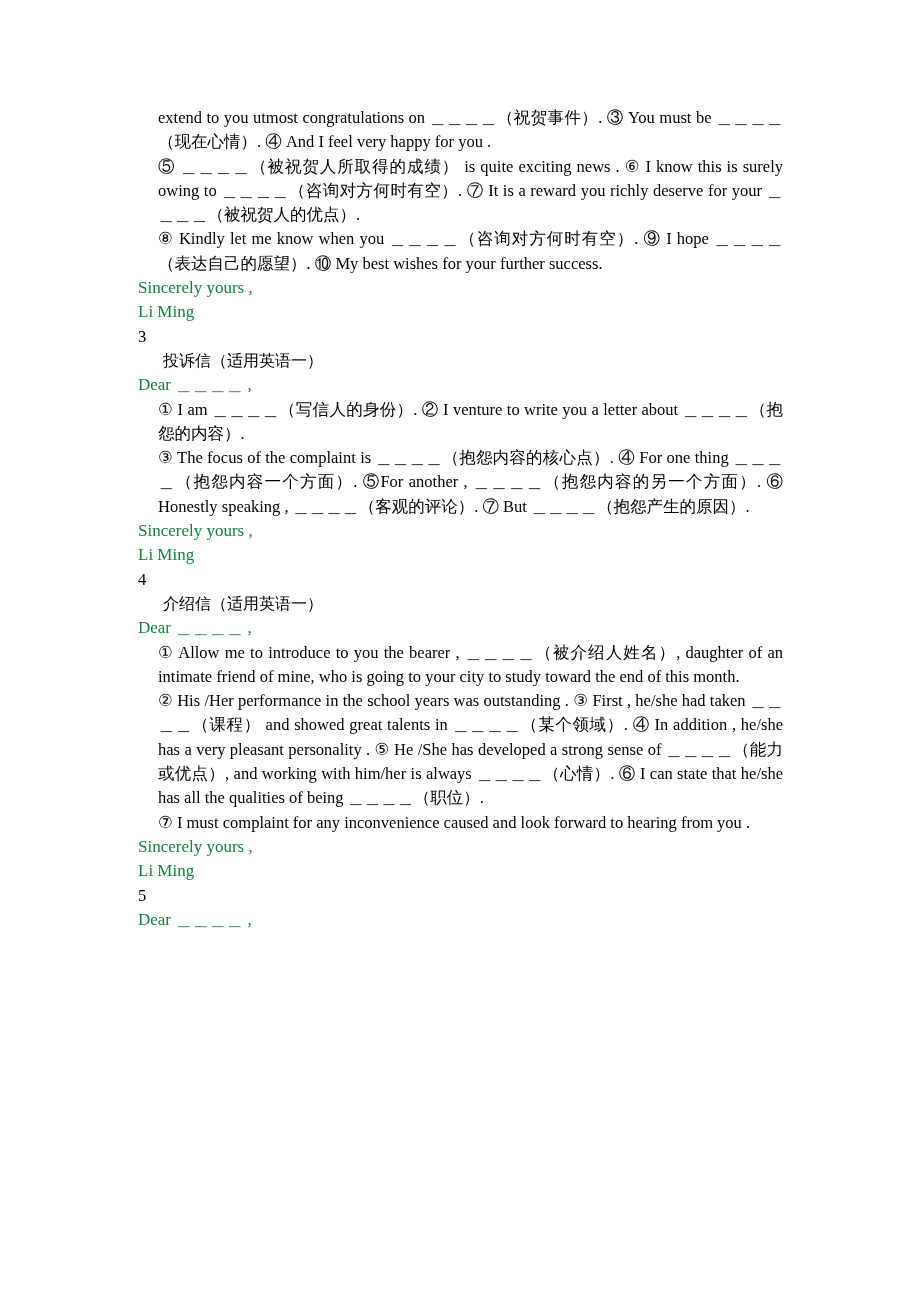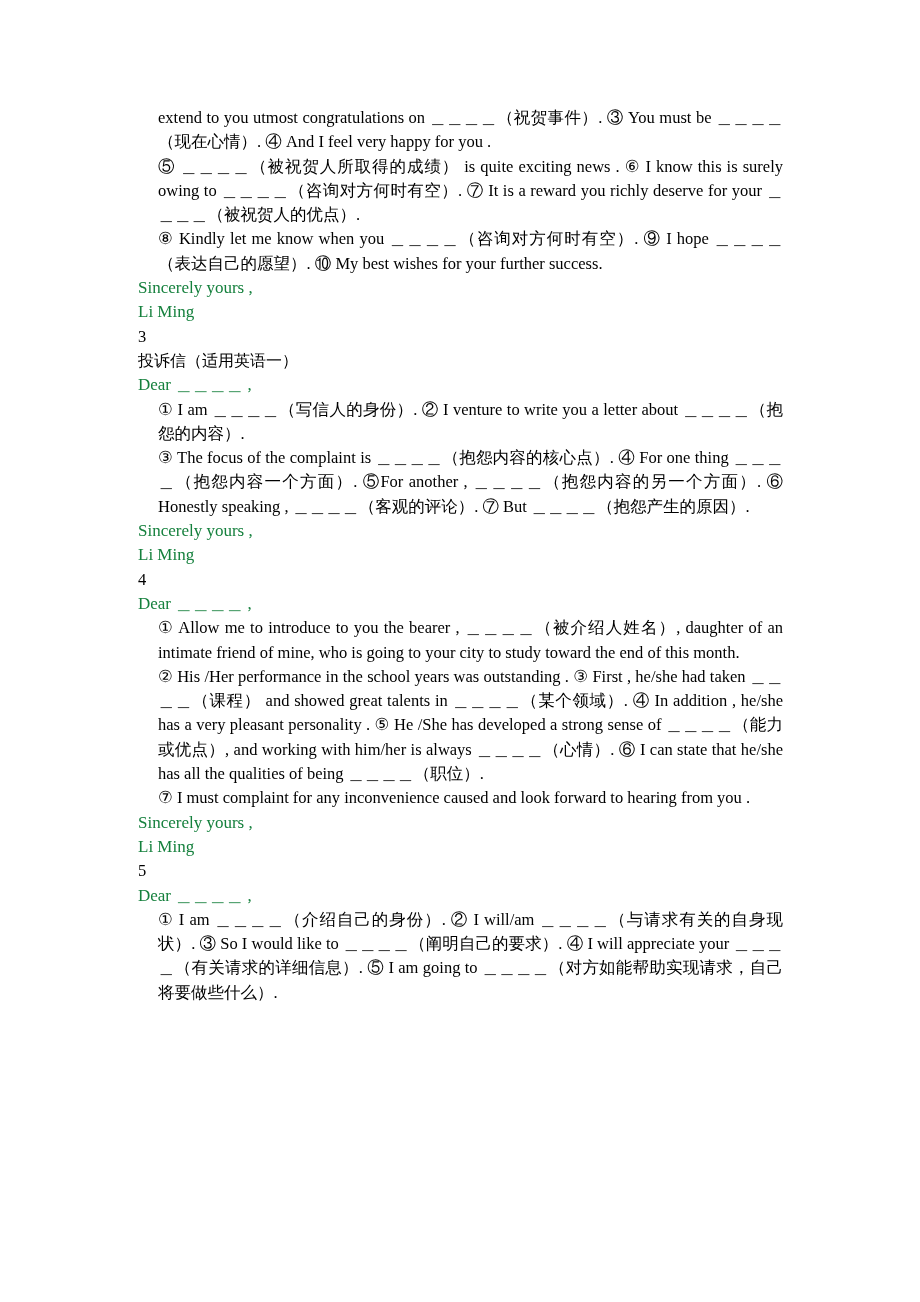--- a/index.html
+++ b/index.html
@@ -37,20 +37,21 @@
     font-family: "Liberation Serif", "DejaVu Serif", serif;
     font-size: 16.5px;
     line-height: 24.3px;
     color: #000000;
   }
   .sec-title {
     font-family: "DejaVu Sans", "Liberation Sans", sans-serif;
     font-size: 16px;
     line-height: 24.3px;
     color: #000000;
+    margin-left: 25px;
   }
   .signoff {
     font-family: "Liberation Serif", "DejaVu Serif", serif;
     font-size: 17px;
     line-height: 24.3px;
     color: #15803d;
   }
 </style>
 </head>
 <body>
@@ -66,25 +67,25 @@
 
     <div class="sec-num">3</div>
     <div class="sec-title">投诉信（适用英语一）</div>
     <div class="signoff">Dear ＿＿＿＿ ,</div>
     <div class="para">① I am ＿＿＿＿（写信人的身份）. ② I venture to write you a letter about ＿＿＿＿（抱怨的内容）.</div>
     <div class="para">③ The focus of the complaint is ＿＿＿＿（抱怨内容的核心点）. ④ For one thing ＿＿＿＿（抱怨内容一个方面）. ⑤For another , ＿＿＿＿（抱怨内容的另一个方面）. ⑥ Honestly speaking , ＿＿＿＿（客观的评论）. ⑦ But ＿＿＿＿（抱怨产生的原因）.</div>
     <div class="signoff">Sincerely yours ,</div>
     <div class="signoff">Li Ming</div>
 
     <div class="sec-num">4</div>
+    <div class="sec-title">介绍信（适用英语一）</div>
     <div class="signoff">Dear ＿＿＿＿ ,</div>
     <div class="para">① Allow me to introduce to you the bearer , ＿＿＿＿（被介绍人姓名）, daughter of an intimate friend of mine, who is going to your city to study toward the end of this month.</div>
     <div class="para">② His /Her performance in the school years was outstanding . ③ First , he/she had taken ＿＿＿＿（课程） and showed great talents in ＿＿＿＿（某个领域）. ④ In addition , he/she has a very pleasant personality . ⑤ He /She has developed a strong sense of ＿＿＿＿（能力或优点）, and working with him/her is always ＿＿＿＿（心情）. ⑥ I can state that he/she has all the qualities of being ＿＿＿＿（职位）.</div>
     <div class="para">⑦ I must complaint for any inconvenience caused and look forward to hearing from you .</div>
     <div class="signoff">Sincerely yours ,</div>
     <div class="signoff">Li Ming</div>
 
     <div class="sec-num">5</div>
     <div class="signoff">Dear ＿＿＿＿ ,</div>
-    <div class="para">① I am ＿＿＿＿（介绍自己的身份）. ② I will/am ＿＿＿＿（与请求有关的自身现状）. ③ So I would like to ＿＿＿＿（阐明自己的要求）. ④ I will appreciate your ＿＿＿＿（有关请求的详细信息）. ⑤ I am going to ＿＿＿＿（对方如能帮助实现请求，自己将要做些什么）.</div>
 
   </div>
 </div>
 
 </body></html>

